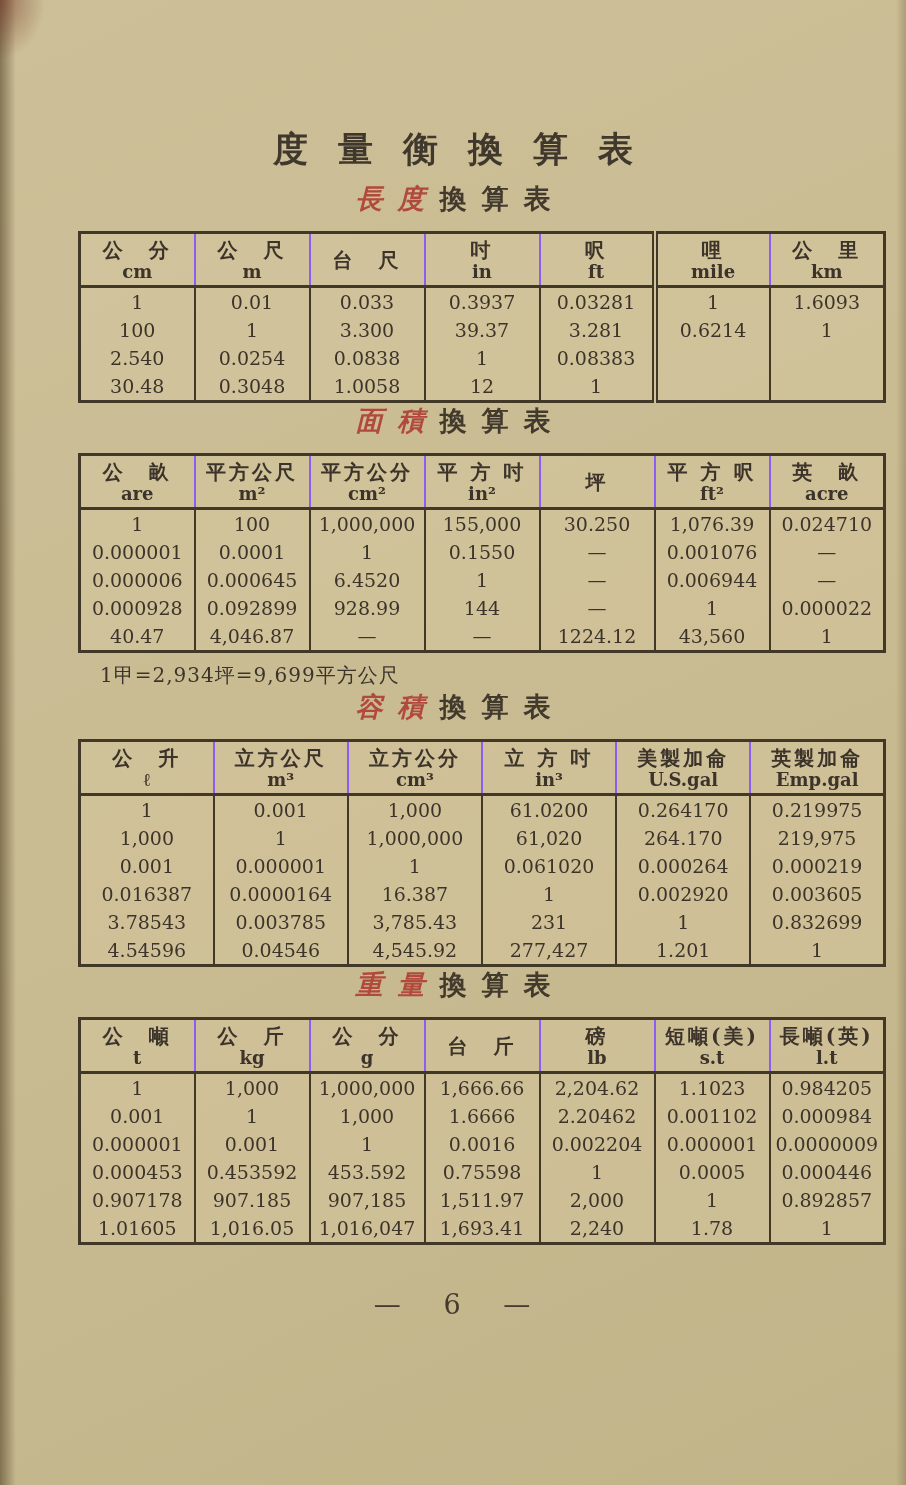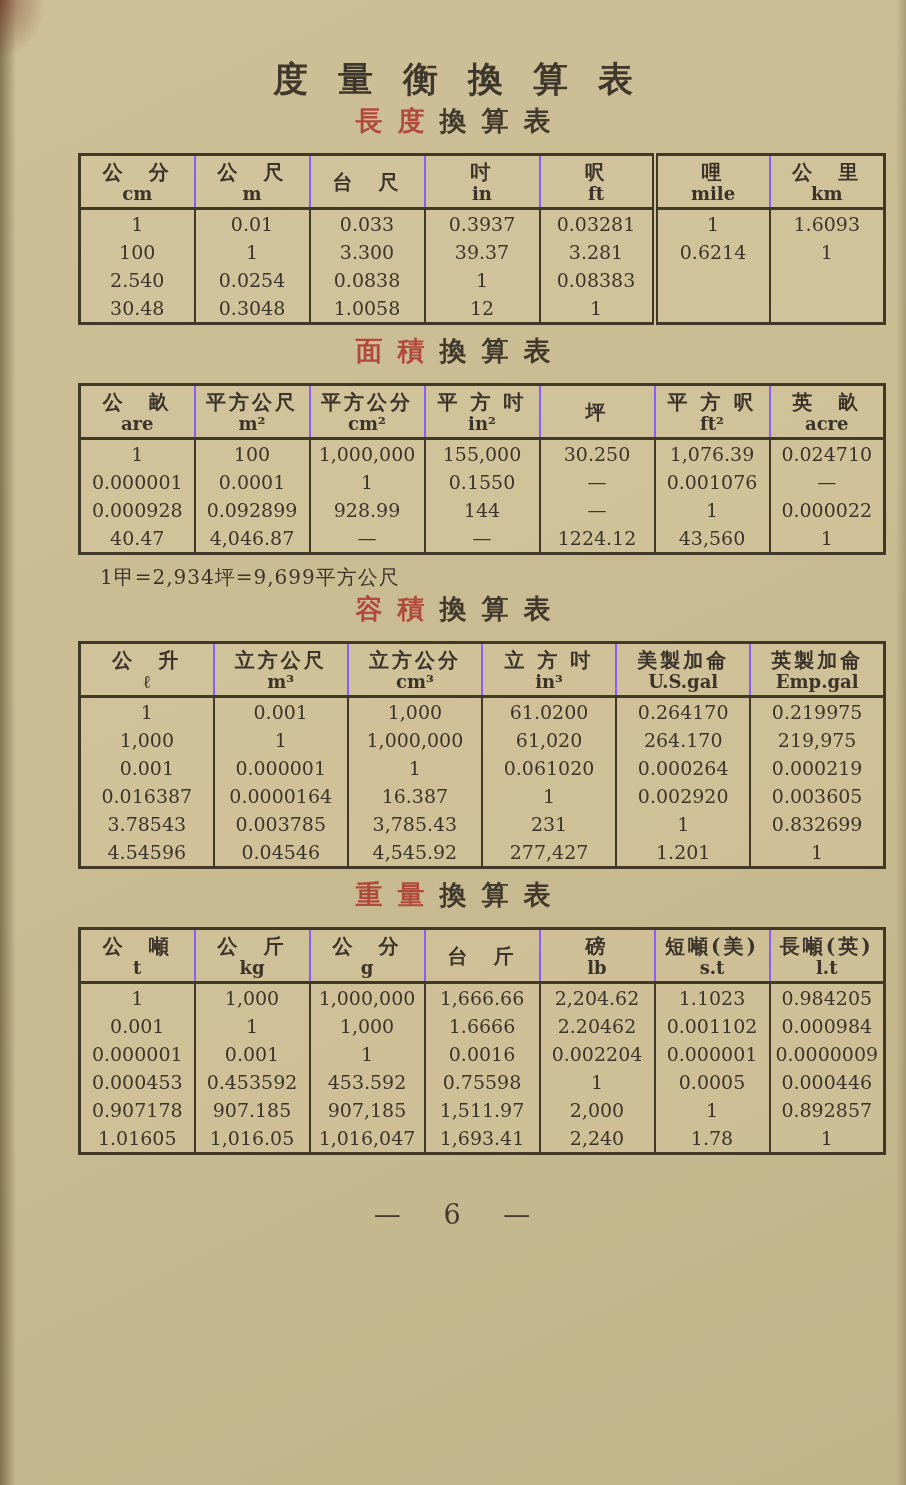--- a/index.html
+++ b/index.html
@@ -17,38 +17,38 @@
   body::after{
     content:"";position:absolute;right:0;top:0;bottom:0;width:10px;pointer-events:none;
     background:linear-gradient(270deg,rgba(74,56,30,.25),rgba(74,56,30,0));
   }
   .corner-shade{
     position:absolute;left:0;top:0;width:46px;height:60px;pointer-events:none;
     background:radial-gradient(ellipse at 0 0,rgba(110,45,30,.55),rgba(110,45,30,0) 70%);
   }
 
   h1.main-title{
-    margin:0;padding:56px 0 0 30px;text-align:center;
+    margin:8px;padding:118px 0 0 30px;text-align:center;
     font-size:35px;font-weight:bold;color:#40382c;
     letter-spacing:30px;
   }
   h2.section-title{
     margin:0;text-align:center;font-size:27px;font-weight:bold;color:#433a2e;
     letter-spacing:15px;padding-left:15px;
   }
-  h2 .red{color:#b14a3c;}
+  h2 .red{color:#b14a3c;font-style:italic;}
   h2 .blk{color:#433a2e;}
 
   .mt-sec1{margin-top:33px;}
   .mt-sec2{margin-top:42px;}
   .mt-sec3{margin-top:24px;}
   .mt-sec4{margin-top:48px;}
 
   table.conv-table{
-    width:808px;margin:14px 0 8px 78px;
+    width:808px;margin:14px 0 0 78px;
     border-collapse:collapse;table-layout:fixed;
     background:rgba(214,200,160,.45);
     border:3px solid #423828;
   }
   table.conv-table th{
     border-left:2px solid #8b5cf6;border-bottom:3px solid #423828;
     padding:4px 2px 3px 2px;vertical-align:middle;font-weight:bold;
   }
   table.conv-table th:first-child,table.conv-table td:first-child{border-left:none;}
   table.conv-table th .zh{font-size:20px;letter-spacing:3px;line-height:24px;text-align:center;color:#3c342a;}
@@ -199,20 +199,29 @@
         <tr>
           <td>0.000001</td>
           <td>0.0001</td>
           <td>1</td>
           <td>0.1550</td>
           <td>—</td>
           <td>0.001076</td>
           <td>—</td>
         </tr>
         <tr>
+          <td>0.000006</td>
+          <td>0.000645</td>
+          <td>6.4520</td>
+          <td>1</td>
+          <td>—</td>
+          <td>0.006944</td>
+          <td>—</td>
+        </tr>
+        <tr>
           <td>0.000928</td>
           <td>0.092899</td>
           <td>928.99</td>
           <td>144</td>
           <td>—</td>
           <td>1</td>
           <td>0.000022</td>
         </tr>
         <tr>
           <td>40.47</td>

